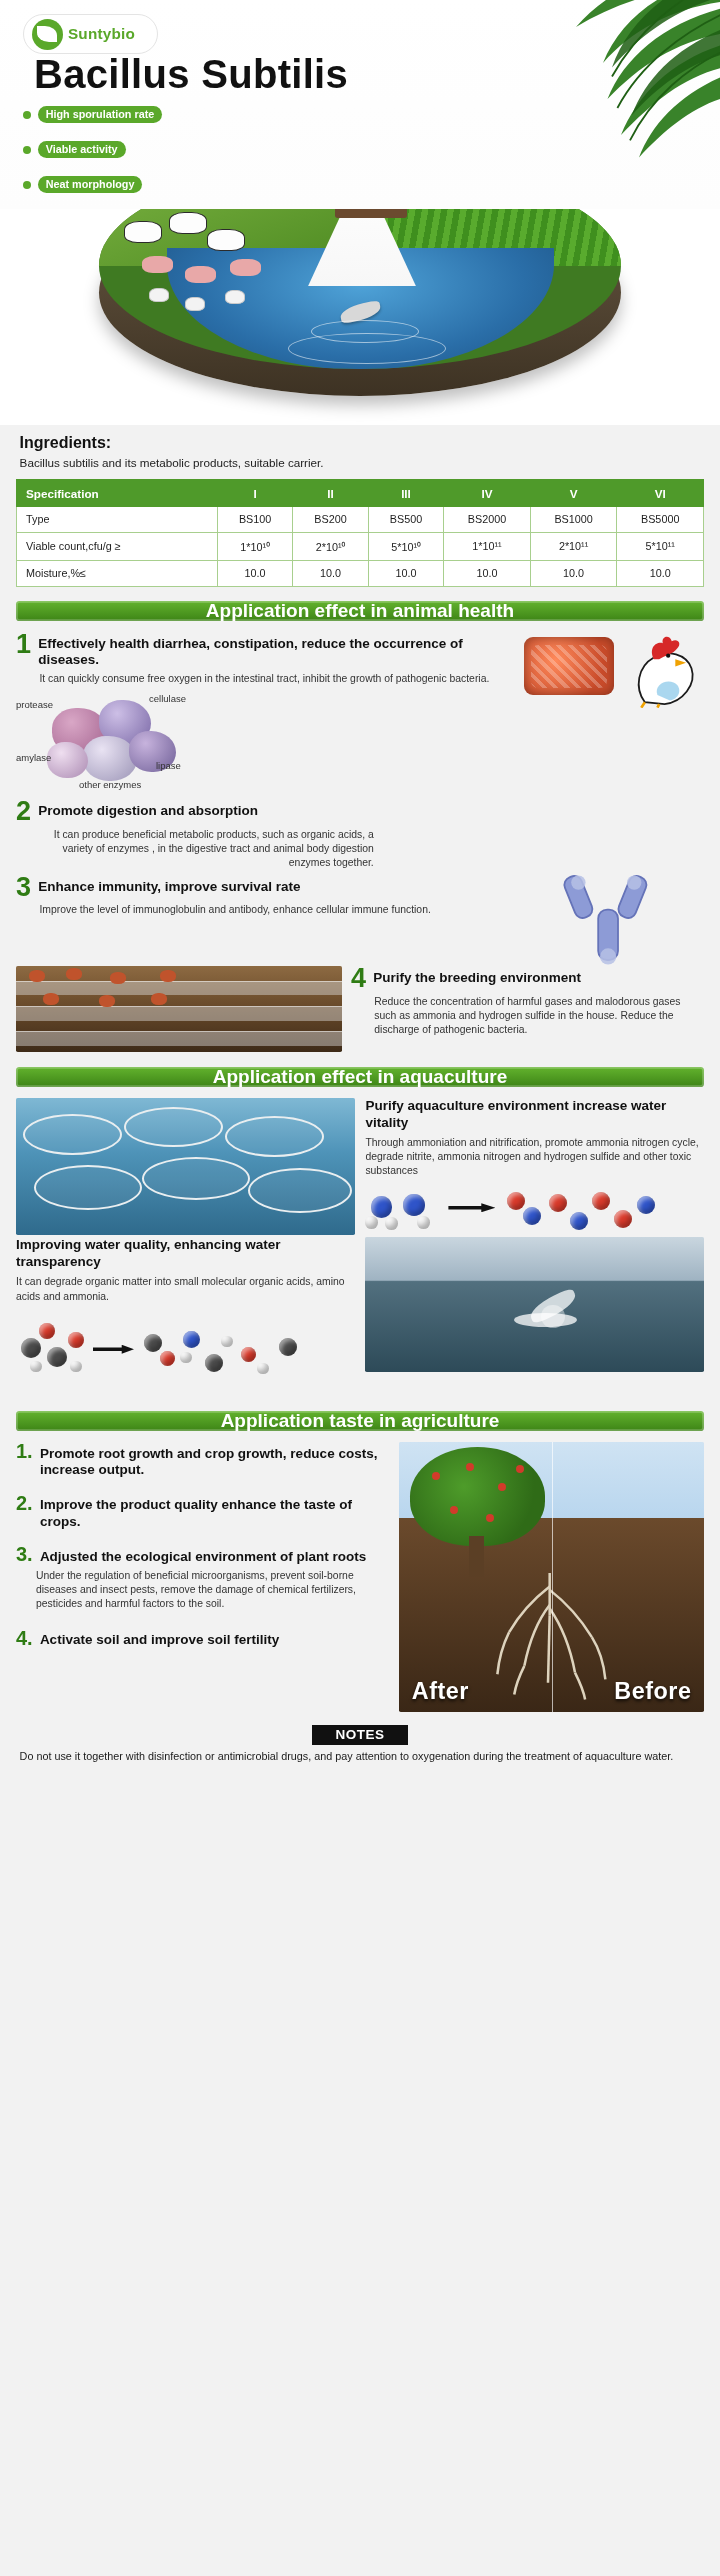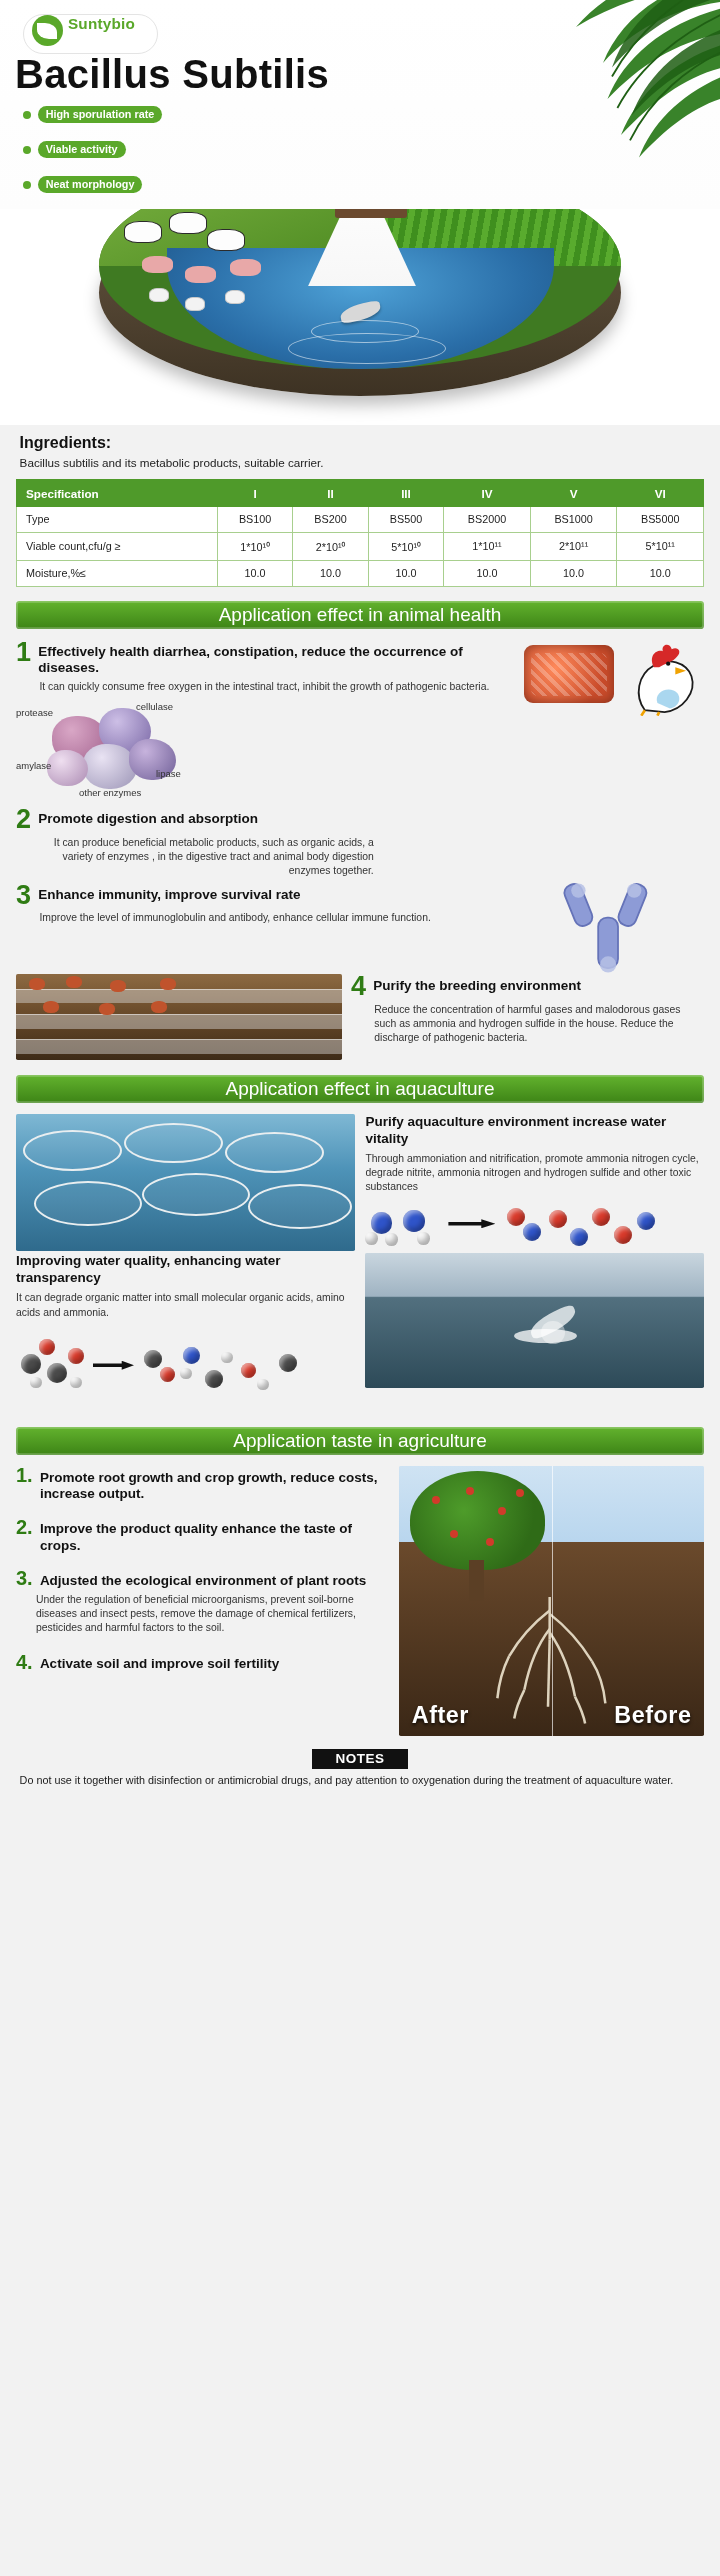--- a/index.html
+++ b/index.html
@@ -37,21 +37,21 @@
   .logo {
     position: absolute;
     left: 23.4px;
     top: 14.4px;
     width: 135px;
     height: 40px;
     background: #ffffff;
     border-radius: 20px;
     border: 0.9px solid #e4e4e4;
     display: flex;
-    align-items: flex-start;
+    align-items: center;
     padding-left: 7.2px;
     gap: 5.4px;
   }
   .logo-mark {
     width: 31px; height: 31px;
     border-radius: 50%;
     background: #5aa82a;
     position: relative;
     flex: 0 0 auto;
     overflow: hidden;
@@ -65,21 +65,21 @@
     background: #ffffff;
   }
   .logo-text {
     font-size: 15.3px;
     font-weight: bold;
     color: #5aa82a;
     letter-spacing: 0.2px;
   }
   .title {
     position: absolute;
-    left: 15px;
+    left: 34px;
     top: 52px;
     font-size: 40px;
     font-weight: bold;
     letter-spacing: 0.3px;
     color: #111111;
   }
   .bullets {
     position: absolute;
     left: 23.4px;
     top: 106px;
@@ -239,29 +239,29 @@
     color: #ffffff;
     font-weight: bold;
     border-color: #4f9a2a;
     font-size: 11.7px;
   }
   table.spec thead th:first-child { text-align: left; padding-left: 9px; }
   table.spec tbody td:first-child { text-align: left; padding-left: 9px; }
 
   .band {
     margin: 14.4px 0 10.8px 0;
-    height: 28px;
+    height: 20px;
     background: linear-gradient(180deg, #63b32e 0%, #3d8416 100%);
     border-radius: 3.6px;
     display: flex;
     align-items: center;
     justify-content: center;
     color: #ffffff;
     font-size: 19px;
-    font-weight: normal;
+    font-weight: bold;
     box-shadow: inset 0 0 0 1.8px rgba(255,255,255,.25);
   }
 
   .point {
     position: relative;
     margin-bottom: 5.4px;
   }
   .pt-head {
     display: flex;
     align-items: flex-start;
@@ -618,21 +618,21 @@
 
       <div style="display:flex; gap:9px; margin-top:3.6px;flex-direction:column;">
         <div style="width:48%; position:relative;">
           <div class="enzymes">
             <div class="blob" style="left:36px; top:14.4px; width:56px; height:47px; background:radial-gradient(circle at 35% 30%, #d9a7c6, #a05f8c);"></div>
             <div class="blob" style="left:83px; top:7.2px; width:52px; height:45px; background:radial-gradient(circle at 35% 30%, #cdbfe6, #7a68a6);"></div>
             <div class="blob" style="left:67px; top:43px; width:54px; height:45px; background:radial-gradient(circle at 35% 30%, #e9e3f3, #9a93b5);"></div>
             <div class="blob" style="left:113px; top:38px; width:47px; height:41px; background:radial-gradient(circle at 35% 30%, #c7b3dd, #6f5f97);"></div>
             <div class="blob" style="left:31px; top:49px; width:41px; height:36px; background:radial-gradient(circle at 35% 30%, #efdff0, #ab8ab2);"></div>
             <div class="enz-label" style="left:0px; top:5.4px;">protease</div>
-            <div class="enz-label" style="left:120px; top:0px;">cellulase</div>
+            <div class="enz-label" style="left:133px; top:0px;">cellulase</div>
             <div class="enz-label" style="left:0px; top:59px;">amylase</div>
             <div class="enz-label" style="left:140px; top:67px;">lipase</div>
             <div class="enz-label" style="left:63px; top:86px;">other enzymes</div>
           </div>
         </div>
         <div style="width:52%;">
           <div class="pt-head">
             <div class="pt-num">2</div>
             <div class="pt-title">Promote digestion and absorption</div>
           </div>

